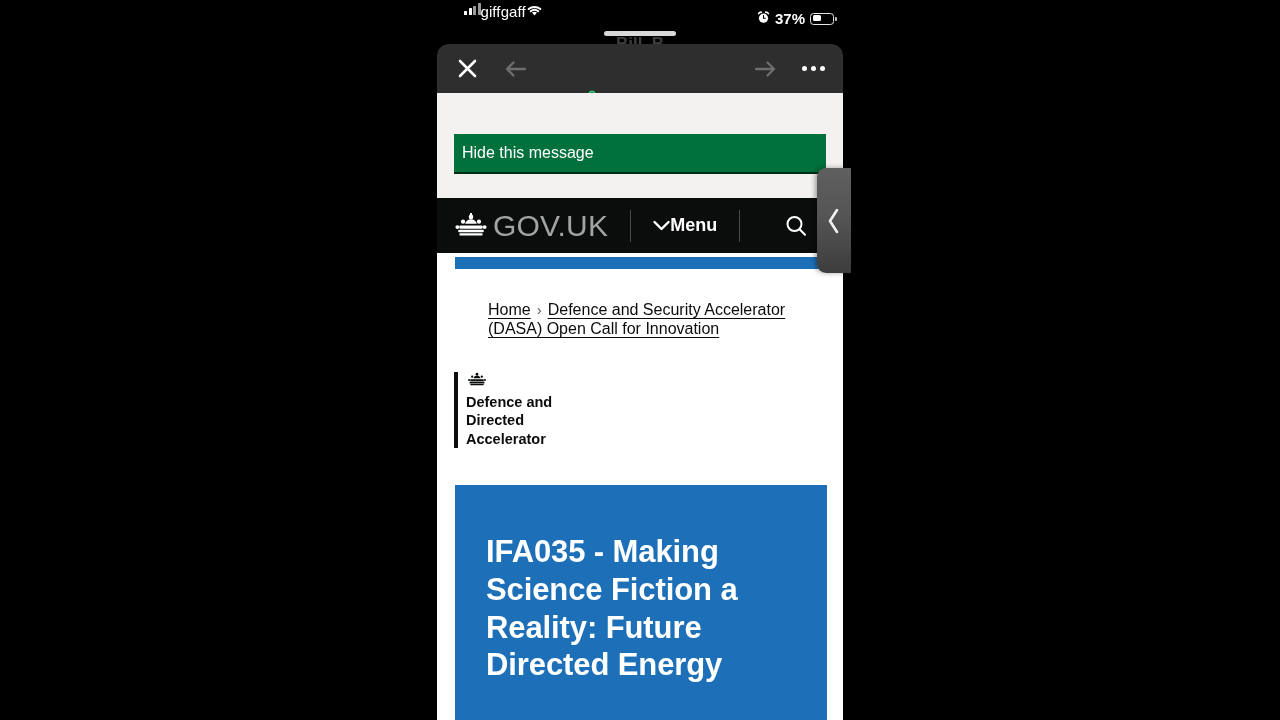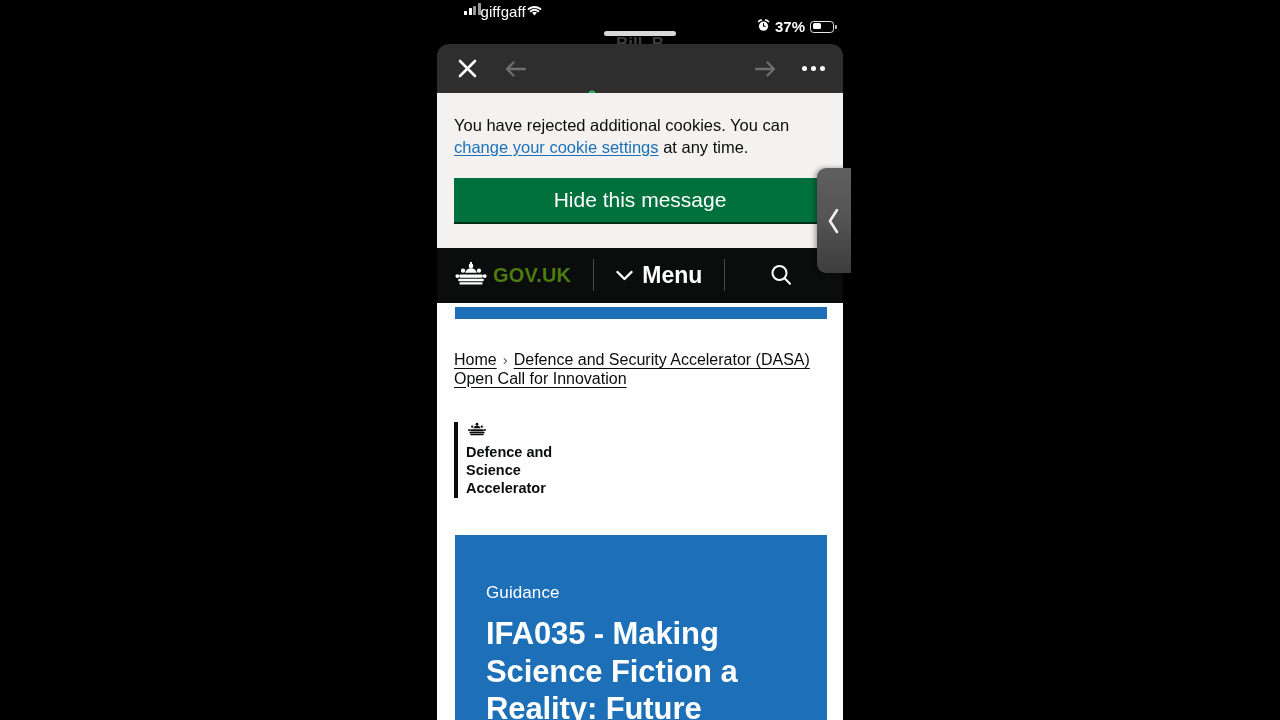--- a/index.html
+++ b/index.html
@@ -49,21 +49,21 @@
     position: absolute;
     left: 0; top: 3px;
     width: 406px;
     text-align: center;
     font-size: 15px;
     font-weight: 600;
     letter-spacing: .2px;
   }
   .sb-right {
     position: absolute;
-    right: 9px; top: 18px;
+    right: 9px; top: 10px;
     display: flex;
     align-items: center;
     gap: 5px;
     font-size: 15px;
     font-weight: 600;
     text-align: center;
   }
   .carrier { font-size: 15px; font-weight: 500; letter-spacing: .1px; }
 
   .sigbars { display: flex; align-items: flex-end; gap: 1.5px; height: 12px; }
@@ -181,55 +181,55 @@
   }
   .hide-btn {
     margin-top: 19px;
     display: block;
     width: 100%;
     background: #00703c;
     color: #ffffff;
     border: 0;
     border-bottom: 2px solid #002d18;
     font-family: "Liberation Sans", sans-serif;
-    font-size: 21px;
+    font-size: 16px;
     padding: 10px 8px;
     cursor: pointer;
-    text-align: center;
+    text-align: left;
   }
 
   
   .govuk-header {
     background: #0b0c0c;
     height: 55px;
     display: flex;
     align-items: center;
     padding: 0 0 0 17px;
     position: relative;
   }
   .crown {
     width: 34px; height: 26px;
     display: block;
     margin-right: 5px;
     flex: 0 0 auto;
   }
   .gov-word {
-    color: #4d7c0f;
-    font-size: 20px;
-    font-weight: bold;
+    color: #a3a3a3;
+    font-size: 30px;
+    font-weight: normal;
     letter-spacing: .2px;
   }
   .hdr-sep {
     width: 1px; height: 32px;
     background: #4a4a4a;
     margin: 0 22px;
   }
   .menu-btn {
-    display: flex; align-items: center; gap: 9px;
-    color: #ffffff; font-size: 23px; font-weight: bold;
+    display: flex; align-items: center; 
+    color: #ffffff; font-size: 18px; font-weight: bold;
     cursor: pointer;
   }
   .search-btn {
     margin-left: 22px;
     display: flex; align-items: center;
     cursor: pointer;
   }
 
   
   .blue-strip {
@@ -240,20 +240,21 @@
     height: 12px;
     background: #1d70b8;
   }
 
   
   .breadcrumbs {
     padding: 32px 26px 0 17px;
     font-size: 16px;
     line-height: 1.18;
     color: #0b0c0c;
+    margin-left: 34px;
   }
   .crumb {
     color: #0b0c0c;
     text-decoration: underline;
     text-underline-offset: 2.5px;
     cursor: pointer;
   }
   .crumb-sep {
     color: #505a5f;
     margin: 0 6px;
@@ -389,23 +390,20 @@
             <span></span>
             <span></span>
             <span></span>
           </span>
       </div>
     </div>
 
     <div class="page">
 
       <div class="cookie-banner">
-        <div class="cookie-text">
-          <span>You have rejected additional cookies. You can </span><a class="cookie-link">change your cookie settings</a><span> at any time.</span>
-        </div>
         <button class="hide-btn">Hide this message</button>
       </div>
 
       <div class="govuk-header">
         <svg class="crown" viewBox="0 0 36 28">
           <g fill="#ffffff">
             <circle cx="18" cy="4.2" r="2.5"></circle>
             <circle cx="9.4" cy="9.3" r="2.3"></circle>
             <circle cx="26.6" cy="9.3" r="2.3"></circle>
             <circle cx="3.3" cy="15.2" r="2.1"></circle>
@@ -455,27 +453,26 @@
             <circle cx="2.1" cy="9" r="1.2"></circle>
             <circle cx="19.9" cy="9" r="1.2"></circle>
             <path d="M11 3.8 c-1.9 0-3.5 1.3-4 3.1h8c-.5-1.8-2.1-3.1-4-3.1z"></path>
             <rect x="3.4" y="8.2" width="15.2" height="2.2" rx=".6"></rect>
             <rect x="2.5" y="11.1" width="17" height="1.7" rx=".6"></rect>
             <rect x="3.4" y="13.4" width="15.2" height="1.6" rx=".6"></rect>
           </g>
         </svg>
         <div class="org-name">
           <span>Defence and</span><br>
-          <span>Science</span><br>
+          <span>Directed</span><br>
           <span>Accelerator</span>
         </div>
       </div>
 
       <div class="hero">
-        <div class="hero-kicker">Guidance</div>
         <h1 class="hero-title" style="margin:0;">IFA035 - Making Science Fiction a Reality: Future Directed Energy</h1>
       </div>
 
     </div>
   </div>
 
   <div class="edge-tab">
     <svg width="18" height="30" viewBox="0 0 18 30">
       <path d="M12 4 L5 15 L12 26" stroke="#f0f0f0" stroke-width="2.6" fill="none" stroke-linecap="round" stroke-linejoin="round"></path>
     </svg>

